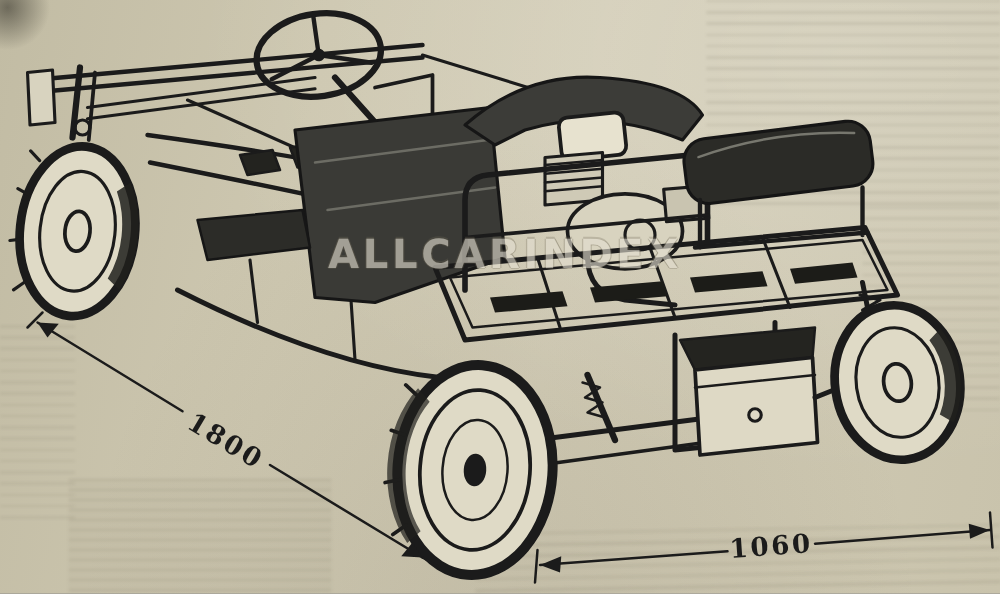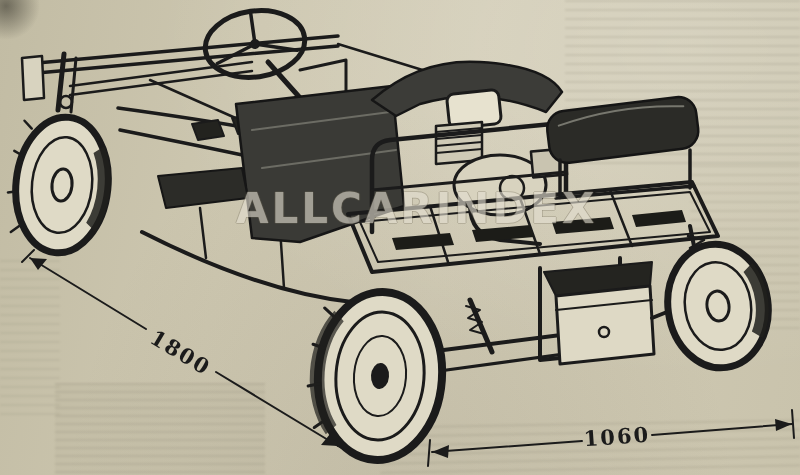--- a/index.html
+++ b/index.html
@@ -24,21 +24,21 @@
   .bleed-l{left:0;top:260px;width:60px;height:160px;opacity:.16;}
   svg.art{position:absolute;left:0;top:0;z-index:1;}
   .watermark{
     position:absolute;left:212px;top:186px;width:360px;z-index:2;
     text-align:center;pointer-events:none;
     font-weight:700;letter-spacing:3px;line-height:1.1;
     color:var(--wm,#e3ded0);opacity:.62;
     text-shadow:1px 0 rgba(110,104,86,.45),-1px 0 rgba(110,104,86,.45),
                 0 1px rgba(110,104,86,.45),0 -1px rgba(110,104,86,.45);
   }
-  .watermark .l1{font-size:42px;margin-left:24px;}
+  .watermark .l1{font-size:32px;margin-left:24px;}
   .watermark .l2{font-size:38px;}
   .dim-text{font-family:"DejaVu Serif","Liberation Serif",serif;font-weight:700;
             font-size:21px;letter-spacing:2px;fill:var(--ink,#1b1b1b);}
 </style>
 </head>
 <body>
 
 <div class="page">
 
   <div class="bleed bleed-stripes bleed-tr"></div>

